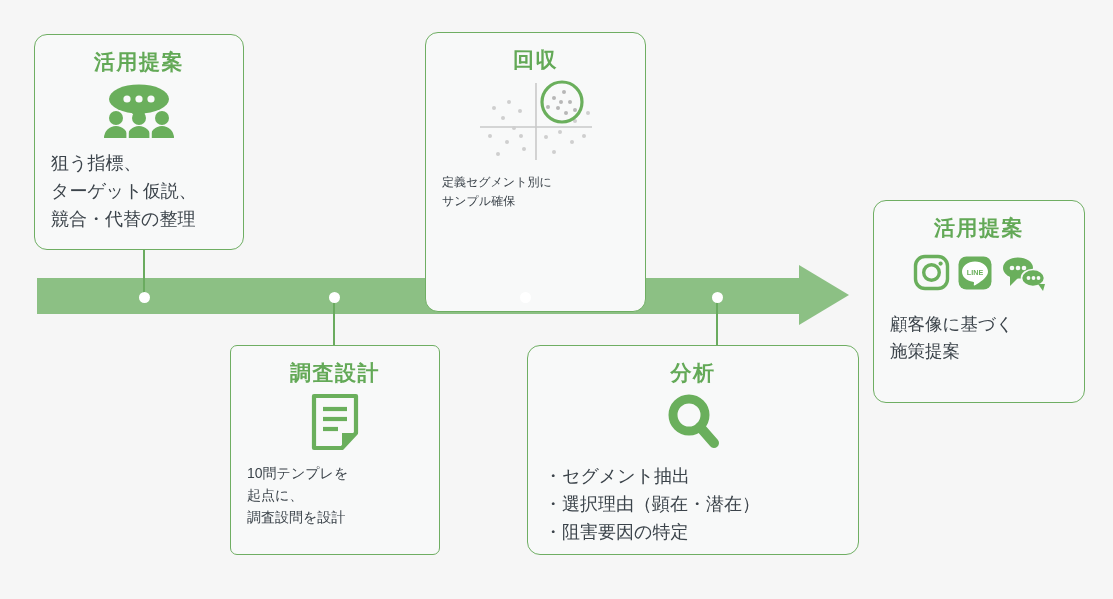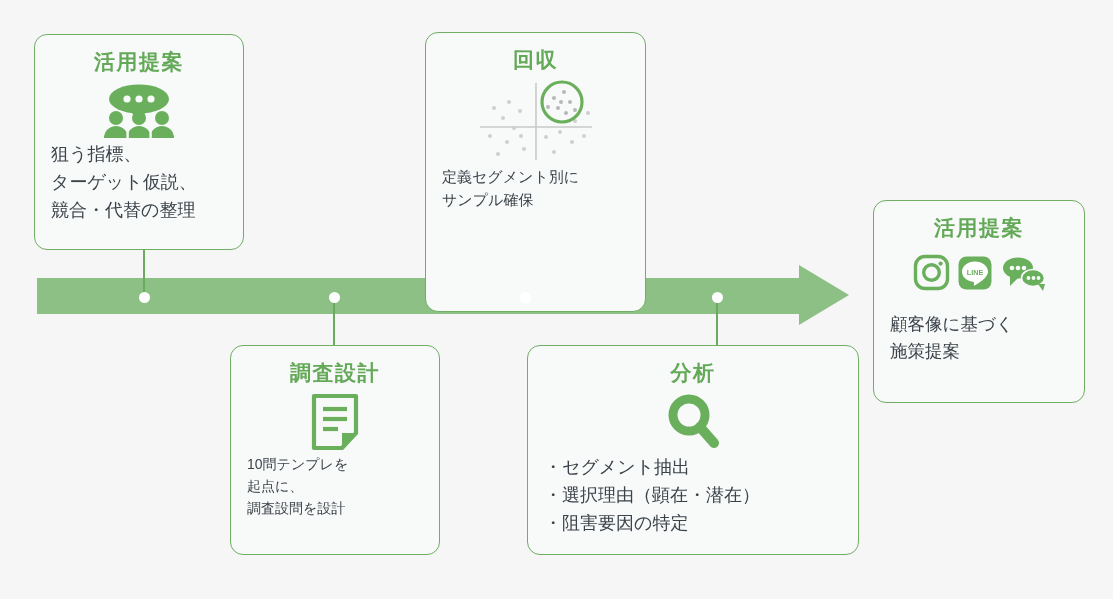--- a/index.html
+++ b/index.html
@@ -60,38 +60,38 @@
     line-height: 1.2;
     text-align: center;
     white-space: nowrap;
   }
   .card-icon {
     margin-top: 8px;
     display: flex;
     align-items: center;
   }
   .card-body {
-    margin-top: 3px;
+    margin-top: 12px;
     width: 100%;
     color: #3b434a;
     font-size: 18px;
     line-height: 1.55;
     text-align: left;
     white-space: pre-line;
   }
 
   
   #card-kickoff   { left: 34px;  top: 34px;  width: 210px; height: 216px; }
   #card-collect   { left: 425px; top: 32px;  width: 221px; height: 280px; }
-  #card-design    { left: 230px; top: 345px; width: 210px; height: 210px; }
+  #card-design    { left: 230px; top: 345px; width: 210px; height: 210px; border-radius: 7px; }
   #card-analysis  { left: 527px; top: 345px; width: 332px; height: 210px; }
   #card-proposal  { left: 873px; top: 200px; width: 212px; height: 203px; }
 
   #card-kickoff  .card-body { font-size: 18px; }
-  #card-collect  .card-body { font-size: 15px; }
+  #card-collect  .card-body { font-size: 12px; font-family: Liberation Mono, monospace; }
   #card-design   .card-body { font-size: 14px; }
   #card-analysis .card-body { font-size: 18px; }
   #card-proposal .card-body { font-size: 17.5px; margin-top: 16px; }
 
   #card-proposal .card-title { font-size: 21px; }
   #card-proposal .card-icon  { margin-top: 14px; }
 
   .social-row { display: flex; align-items: center; gap: 8px; }
 </style>
 </head>

